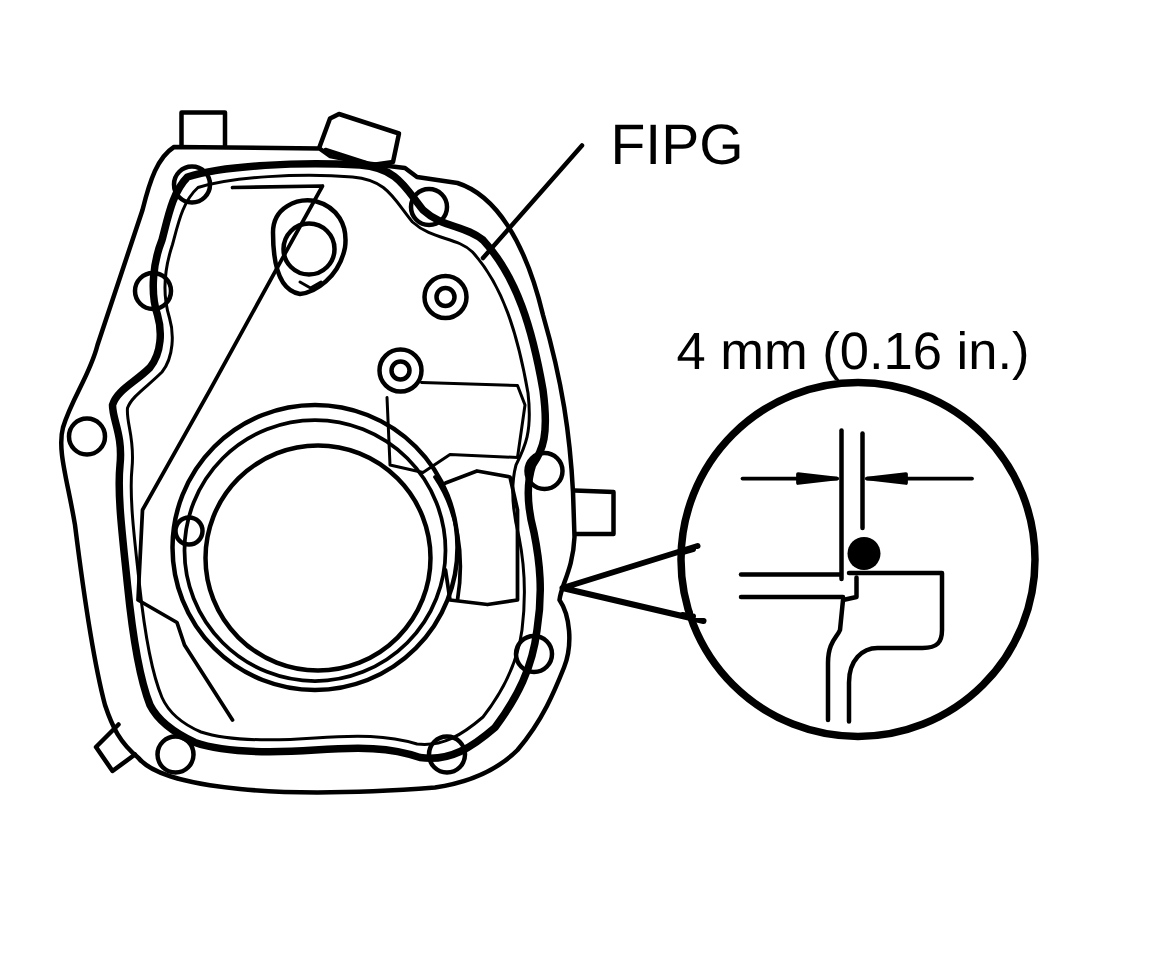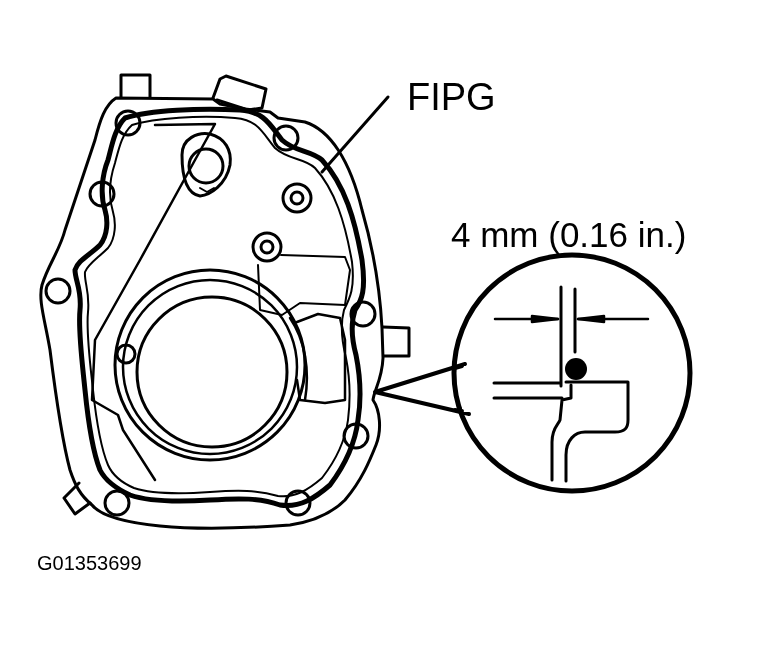--- a/index.html
+++ b/index.html
@@ -152,16 +152,15 @@
     <line x1="494" y1="383" x2="560" y2="383" stroke-width="3"></line>
     <line x1="494" y1="398" x2="562" y2="398" stroke-width="3"></line>
     <path d="M566 382 L628 382 L628 420 C628 428 625 432 615 432 L585 432 C575 432 566 440 566 455 L566 481" stroke-width="3"></path>
     <path d="M571 385 L571 398 L562 400 L560 420 C558 425 552 428 552 442 L552 480" stroke-width="3"></path>
   </g>
 
   <foreignObject x="0" y="0" width="770" height="647">
     <div xmlns="http://www.w3.org/1999/xhtml" style="position:relative;width:770px;height:503px;">
       <div class="label label-fipg">FIPG</div>
       <div class="label label-dim">4 mm (0.16 in.)</div>
-      <div class="label label-id">G01353699</div>
     </div>
   </foreignObject>
 </svg>
 
 </body></html>

